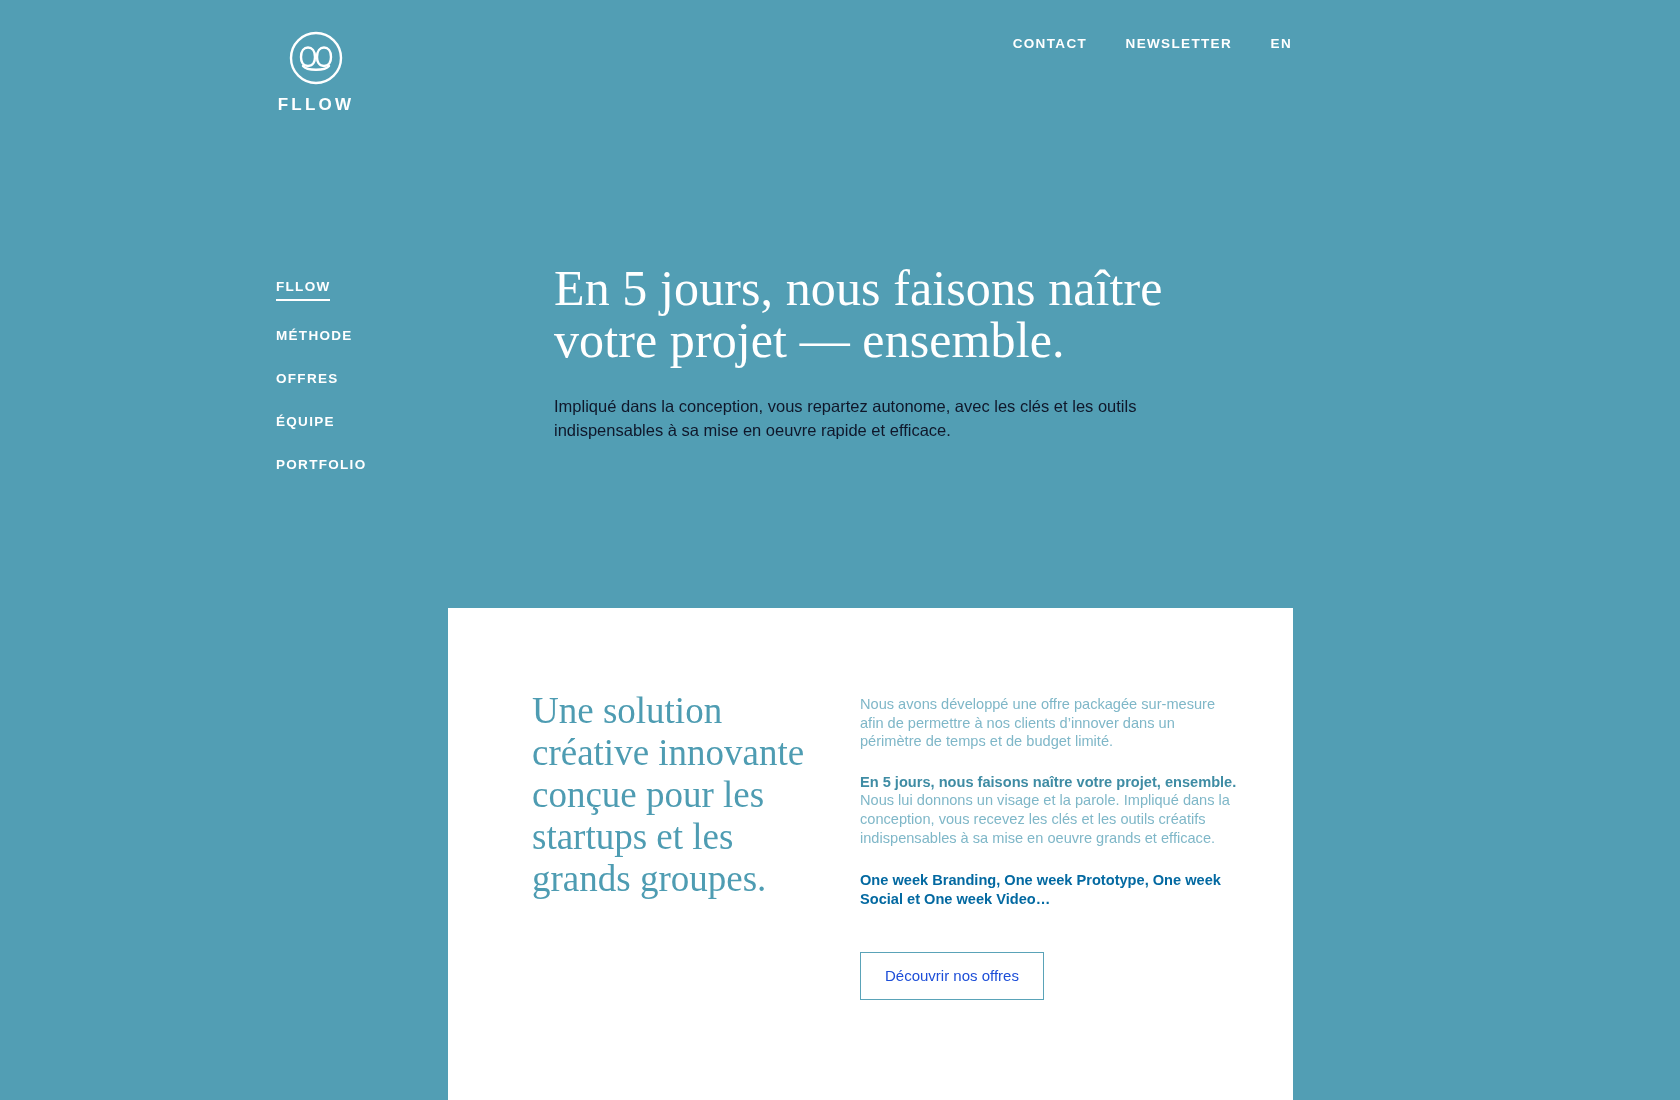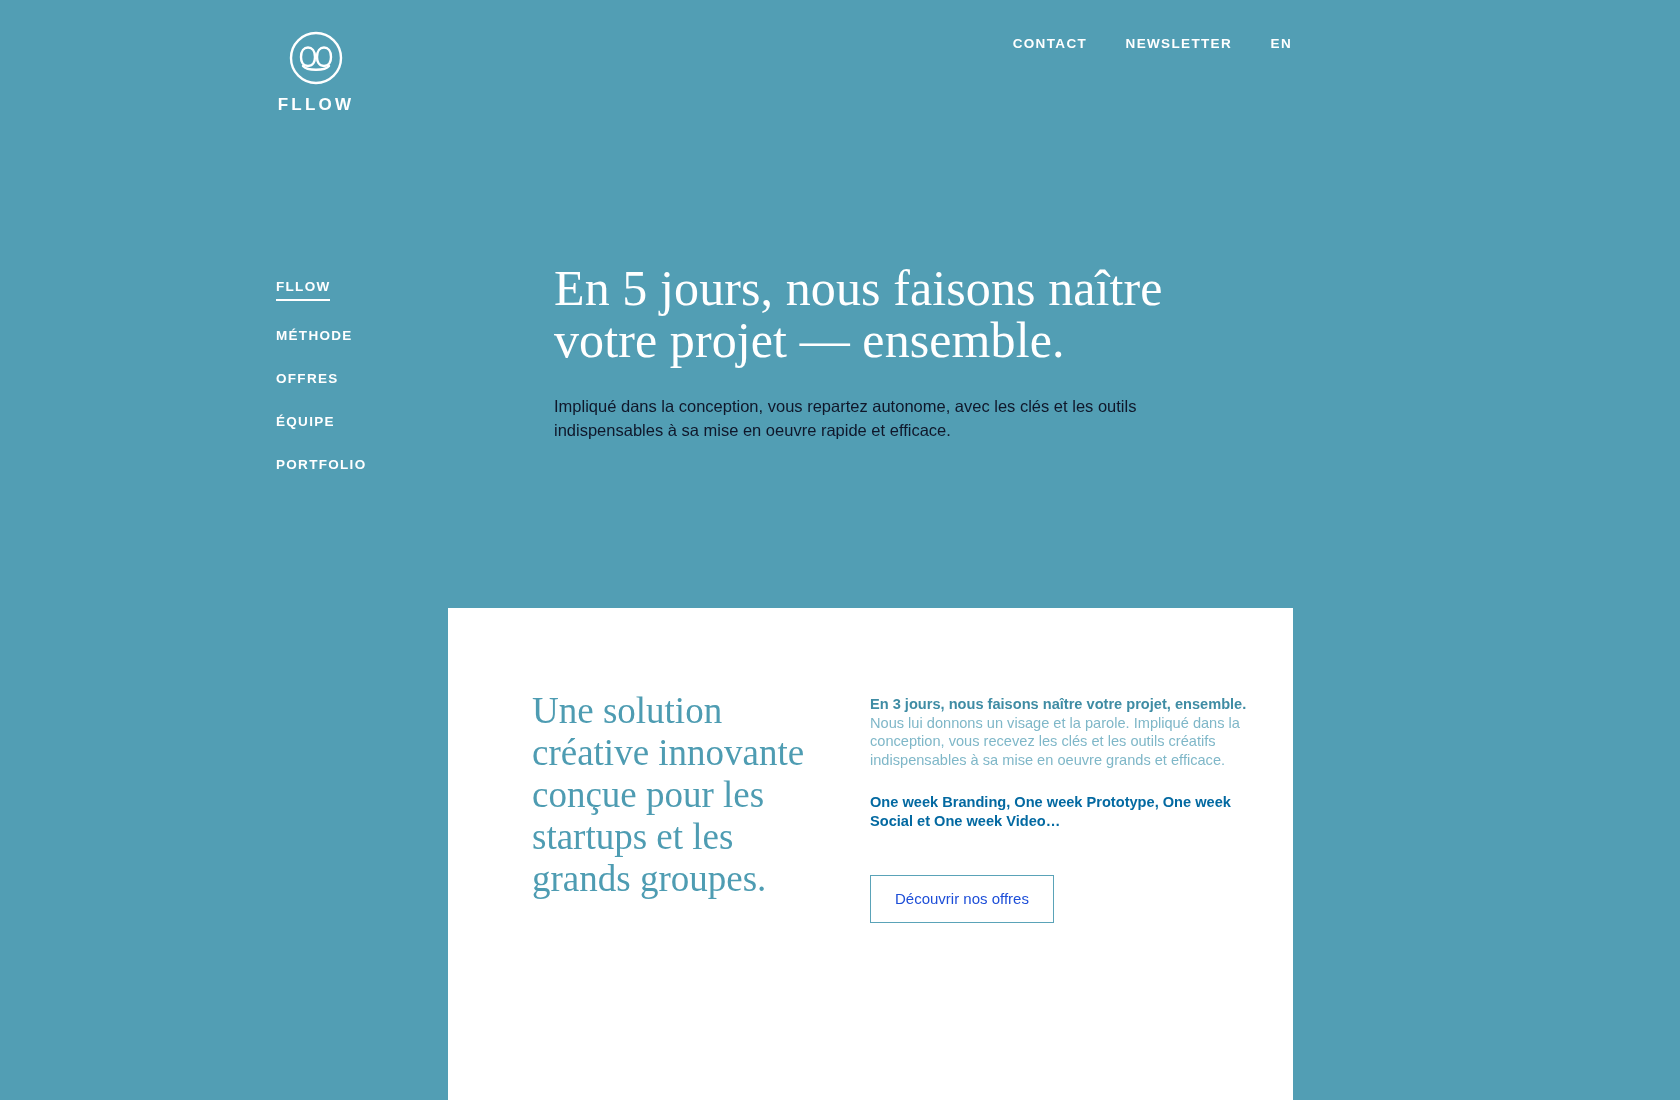--- a/index.html
+++ b/index.html
@@ -131,21 +131,21 @@
     height: 492px;
     background: #ffffff;
     box-sizing: border-box;
   }
   .card-inner {
     position: absolute;
     left: 84px;
     top: 82px;
     right: 74px;
     display: flex;
-    gap: 38px;
+    gap: 28px;
   }
   .card-col-left {
     width: 300px;
     flex: none;
   }
   .card-heading {
     margin: 0;
     color: #4e9cb2;
     font-family: "Liberation Serif", serif;
     font-weight: normal;
@@ -229,23 +229,24 @@
 </div>
 
 <section class="card">
   <div class="card-inner">
 
     <div class="card-col-left">
       <h2 class="card-heading">Une solution créative innovante conçue pour les startups et les grands groupes.</h2>
     </div>
 
     <div class="card-col-right">
+      <p class="tight">Nous avons développé une offre packagée sur-mesure afin de permettre à nos clients d’innover dans un périmètre de temps et de budget limité.</p>
 
       <p>
-        <b>En 3 jours, nous faisons naître votre projet, ensemble.</b><span> Nous lui donnons un visage et la parole. Impliqué dans la conception, vous recevez les clés et les outils créatifs indispensables à sa mise en oeuvre grands et efficace.</span>
+        <b>En 5 jours, nous faisons naître votre projet, ensemble.</b><span> Nous lui donnons un visage et la parole. Impliqué dans la conception, vous recevez les clés et les outils créatifs indispensables à sa mise en oeuvre grands et efficace.</span>
       </p>
 
       <p class="offers">One week Branding, One week Prototype, One week Social et One week Video…</p>
 
       <a class="cta" href="#">Découvrir nos offres</a>
     </div>
 
   </div>
 </section>
 

